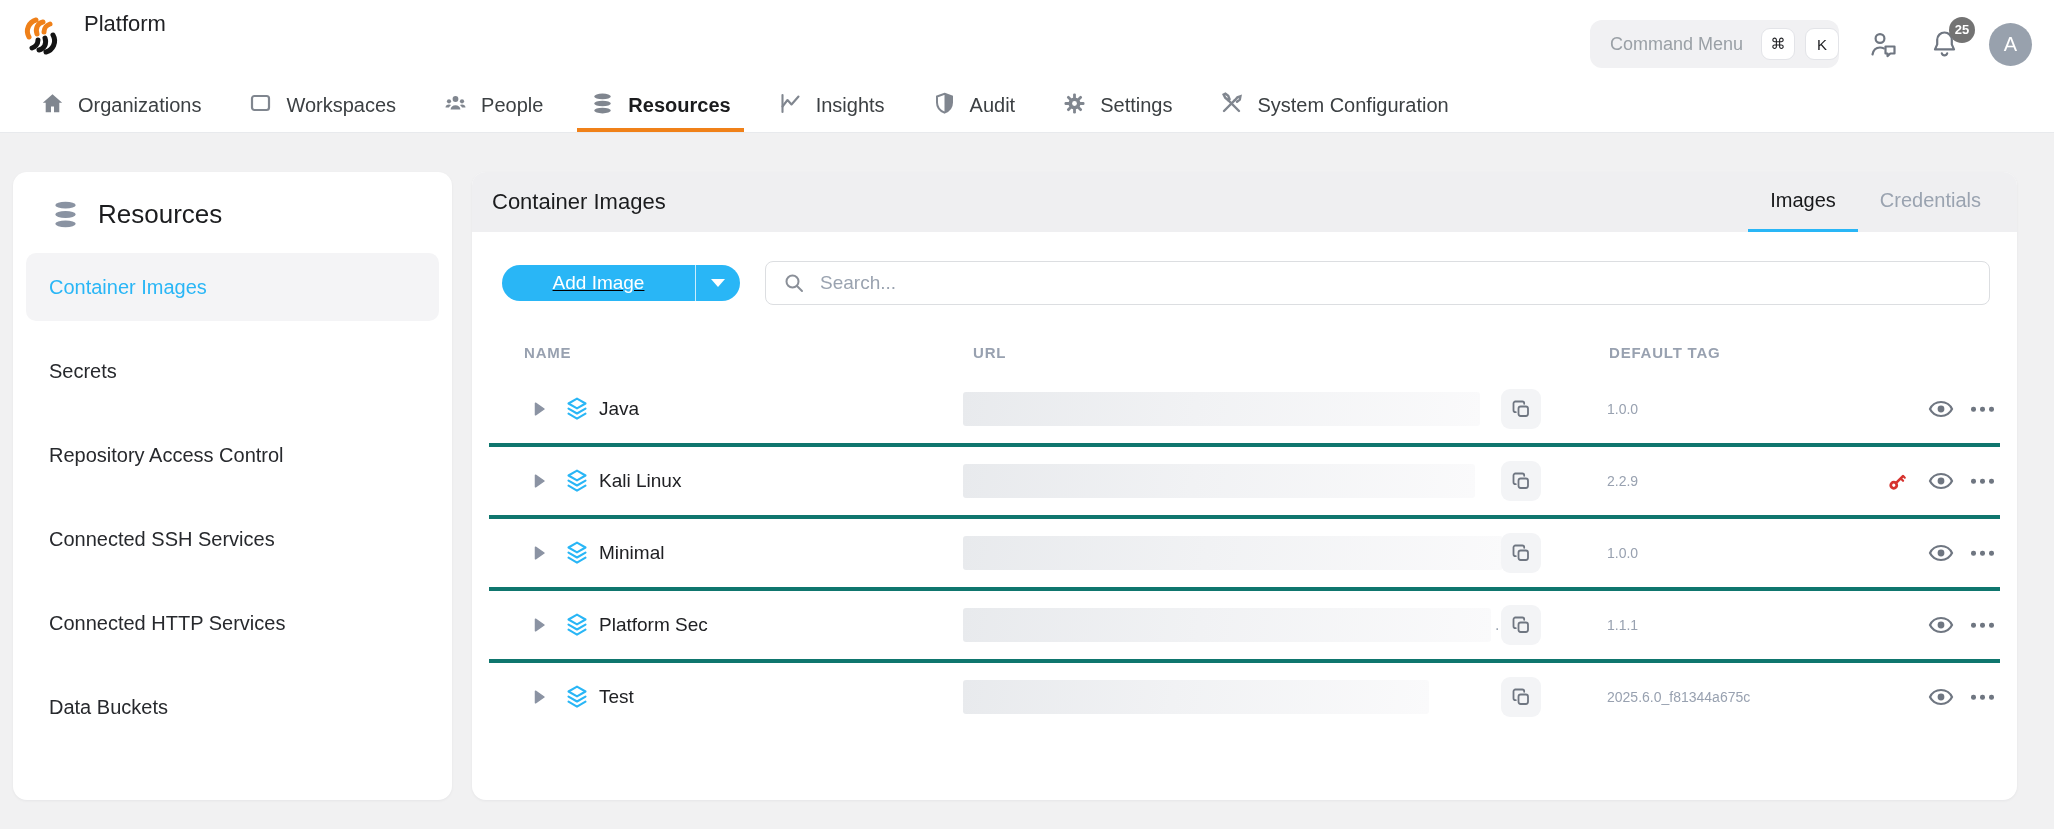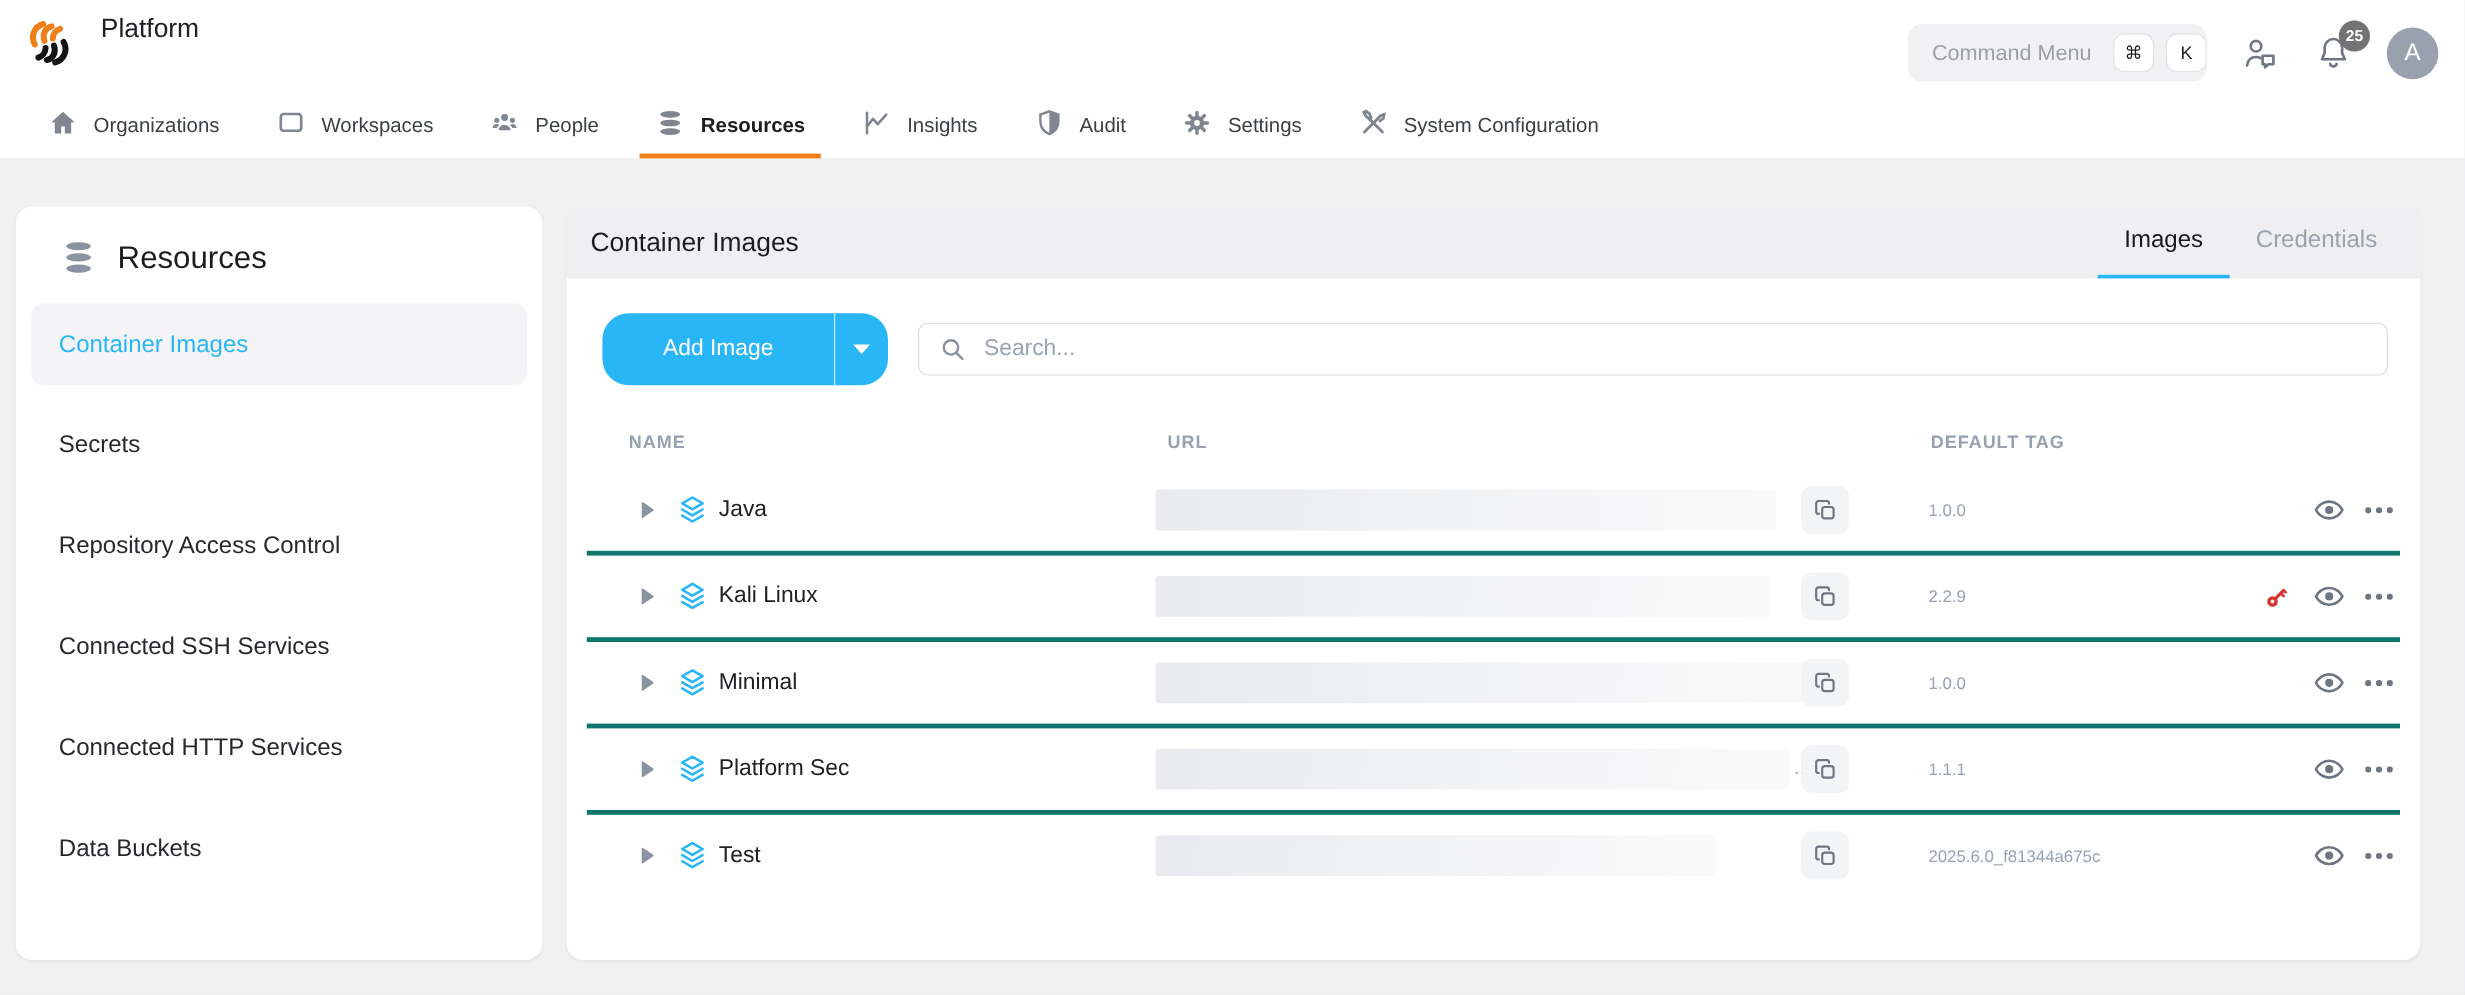--- a/index.html
+++ b/index.html
@@ -17,21 +17,21 @@
   .key{min-width:18px;height:30px;background:#fff;border:1px solid #e3e4e8;border-radius:9px;display:flex;align-items:center;justify-content:center;font-size:15px;color:#202124;padding:0 7px;}
   .icon-btn{position:relative;cursor:pointer;display:flex;align-items:center;}
   .icon-btn svg{width:33px;height:33px;}
   .badge{position:absolute;top:-11px;right:-14px;background:#737373;color:#fff;font-size:13px;font-weight:700;min-width:26px;height:26px;border-radius:13px;display:flex;align-items:center;justify-content:center;box-sizing:border-box;padding:0 4px;}
   .avatar{width:43px;height:43px;border-radius:50%;background:#98a1ad;color:#fff;font-size:20px;display:flex;align-items:center;justify-content:center;cursor:pointer;}
 
   
   .nav{position:absolute;left:40px;right:0;bottom:0;height:54px;display:flex;align-items:center;gap:47px;}
   .nav-item{position:relative;display:flex;align-items:center;gap:13px;height:100%;cursor:pointer;white-space:nowrap;}
   .nav-item svg{width:25px;height:25px;flex:none;}
-  .nav-label{font-size:17px;color:#3c4043;}
+  .nav-label{font-size:20px;color:#3c4043;}
   .nav-item.active .nav-label{font-weight:700;color:#1b1c1e;}
   .nav-item.active::after{content:"";position:absolute;left:-13px;right:-13px;bottom:0;height:4px;background:#f08119;}
 
   
   .card{position:absolute;top:172px;background:#fff;border-radius:14px;box-shadow:0 1px 3px rgba(25,28,33,.05);}
   .sidebar{left:13px;width:439px;height:628px;}
   .sb-head{display:flex;align-items:center;gap:17px;padding:27px 0 0 37px;}
   .sb-head svg{width:31px;height:31px;}
   .sb-title{font-size:26px;color:#1b1c1e;font-weight:500;}
   .sb-list{margin-top:23px;padding:0 13px;display:flex;flex-direction:column;gap:16px;}
@@ -40,21 +40,21 @@
 
   .main{left:472px;width:1545px;height:628px;}
   .main-head{position:relative;height:60px;background:#efeff1;border-radius:14px 14px 0 0;display:flex;align-items:center;}
   .main-title{font-size:22px;color:#1b1c1e;font-weight:500;padding-left:20px;}
   .tabs{position:absolute;right:14px;top:0;height:100%;display:flex;}
   .tab{height:100%;display:flex;align-items:center;padding:0 22px;font-size:20px;color:#9aa3b0;cursor:pointer;border-bottom:3px solid transparent;box-sizing:border-box;}
   .tab.active{color:#18191b;border-bottom-color:#29b6f6;}
 
   
   .toolbar{display:flex;align-items:center;margin:29px 27px 0 30px;gap:25px;}
-  .add-btn{display:flex;align-items:stretch;width:238px;height:60px;background:#29b6f6;border:none;border-radius:22px;padding:0;overflow:hidden;cursor:pointer;flex:none;}
+  .add-btn{display:flex;align-items:stretch;width:238px;height:36px;background:#29b6f6;border:none;border-radius:22px;padding:0;overflow:hidden;cursor:pointer;flex:none;text-decoration:underline;}
   .add-label{flex:1;display:flex;align-items:center;justify-content:center;font-size:19px;color:#fff;}
   .add-divider{width:1px;background:rgba(255,255,255,.75);}
   .add-caret{width:44px;display:flex;align-items:center;justify-content:center;}
   .caret-down{width:0;height:0;border-left:7px solid transparent;border-right:7px solid transparent;border-top:8px solid #fff;}
   .search{flex:1;position:relative;height:44px;}
   .search input{width:100%;height:100%;box-sizing:border-box;border:1px solid #dcdee1;border-radius:8px;padding-left:54px;font-size:19px;color:#333;background:#fff;font-family:inherit;outline:none;}
   .search input::placeholder{color:#9aa3b0;}
   .search svg{position:absolute;left:17px;top:10px;width:24px;height:24px;pointer-events:none;}
 
   

